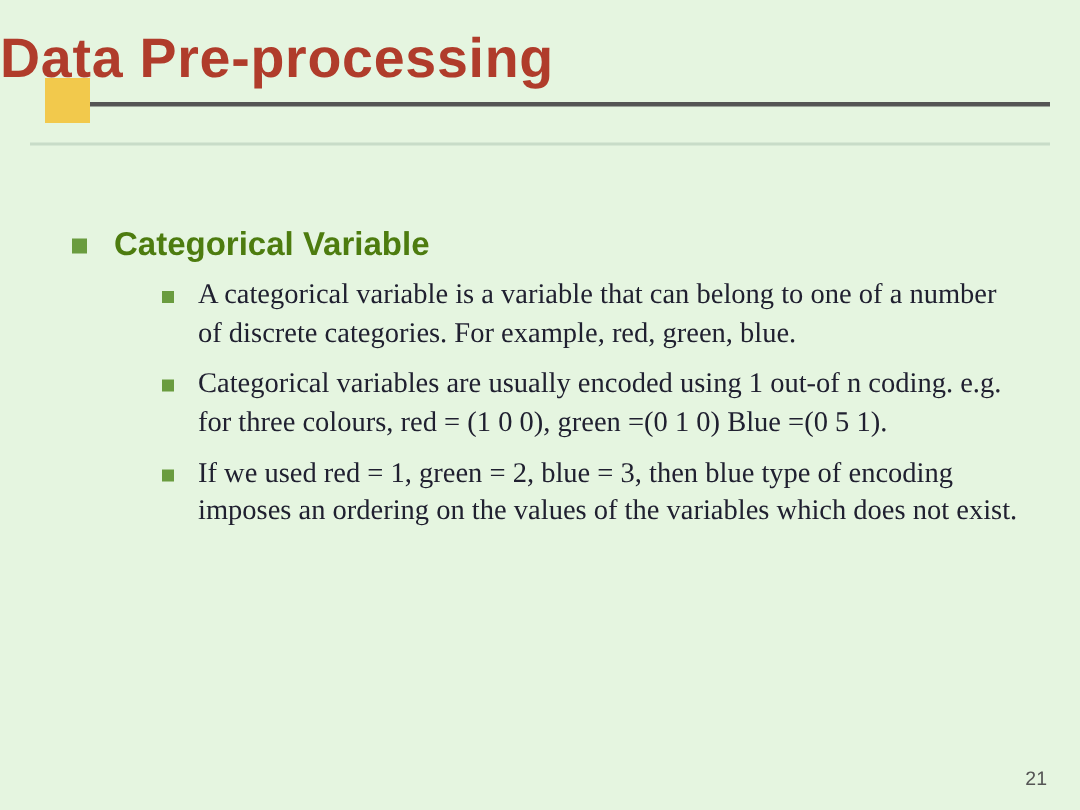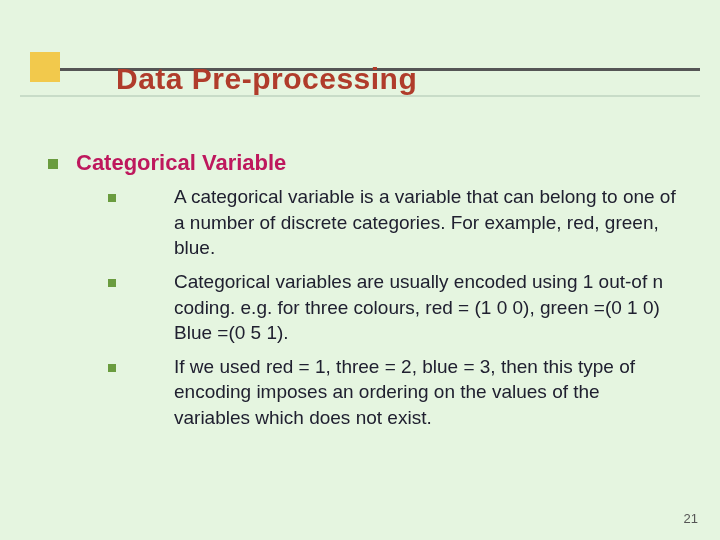--- a/index.html
+++ b/index.html
@@ -14,29 +14,27 @@
     font-family: Verdana, Geneva, sans-serif;
     position: relative;
   }
   .title-wrap {
     position: relative;
     padding-top: 18px;
     height: 80px;
   }
   .title {
     font-family: "Trebuchet MS", "Comic Sans MS", Verdana, sans-serif;
-    font-size: 30px;
+    font-size: 37px;
     font-weight: bold;
     color: #b03c2b;
     text-align: left;
-    padding-left: 116px;
     position: relative;
     z-index: 2;
     letter-spacing: 0.5px;
-    margin-top: 44px;
   }
   .accent-square {
     position: absolute;
     left: 30px;
     top: 52px;
     width: 30px;
     height: 30px;
     background: #f2c94c;
     z-index: 1;
   }
@@ -71,46 +69,45 @@
     width: 10px;
     height: 10px;
     background: #6a9c3f;
     margin-top: 9px;
     margin-right: 18px;
   }
   .level1 .hdr-text {
     font-family: Tahoma, Verdana, sans-serif;
     font-size: 22px;
     font-weight: bold;
-    color: #be185d;
+    color: #4d7c0f;
     text-align: right;
   }
   .sublist {
     padding-left: 60px;
     padding-right: 10px;
   }
   .subitem {
     display: flex;
     align-items: flex-start;
     margin-top: 8px;
   }
   .subitem .subbullet {
     flex: 0 0 auto;
     width: 8px;
     height: 8px;
     background: #6a9c3f;
     margin-top: 10px;
     margin-right: 16px;
   }
   .subitem .body-text {
-    font-family: Liberation Sans, sans-serif;
+    font-family: Liberation Serif, serif;
     font-size: 19px;
     color: #202030;
     line-height: 1.35;
-    margin-left: 42px;
   }
   .page-number {
     position: absolute;
     right: 22px;
     bottom: 14px;
     font-family: Verdana, sans-serif;
     font-size: 13px;
     color: #555;
   }
 </style>
@@ -133,18 +130,18 @@
     <div class="subitem">
       <div class="subbullet"></div>
       <div class="body-text">A categorical variable is a variable that can belong to one of a number of discrete categories. For example, red, green, blue.</div>
     </div>
     <div class="subitem">
       <div class="subbullet"></div>
       <div class="body-text">Categorical variables are usually encoded using 1 out-of n coding. e.g. for three colours,  red = (1 0 0), green =(0 1 0) Blue =(0 5 1).</div>
     </div>
     <div class="subitem">
       <div class="subbullet"></div>
-      <div class="body-text">If we used red = 1, three = 2, blue = 3, then this type of encoding imposes an ordering on the values of the variables which does not exist.</div>
+      <div class="body-text">If we used red = 1, green = 2, blue = 3, then blue type of encoding imposes an ordering on the values of the variables which does not exist.</div>
     </div>
   </div>
 </div>
 
 <div class="page-number">21</div>
 
 </body></html>

